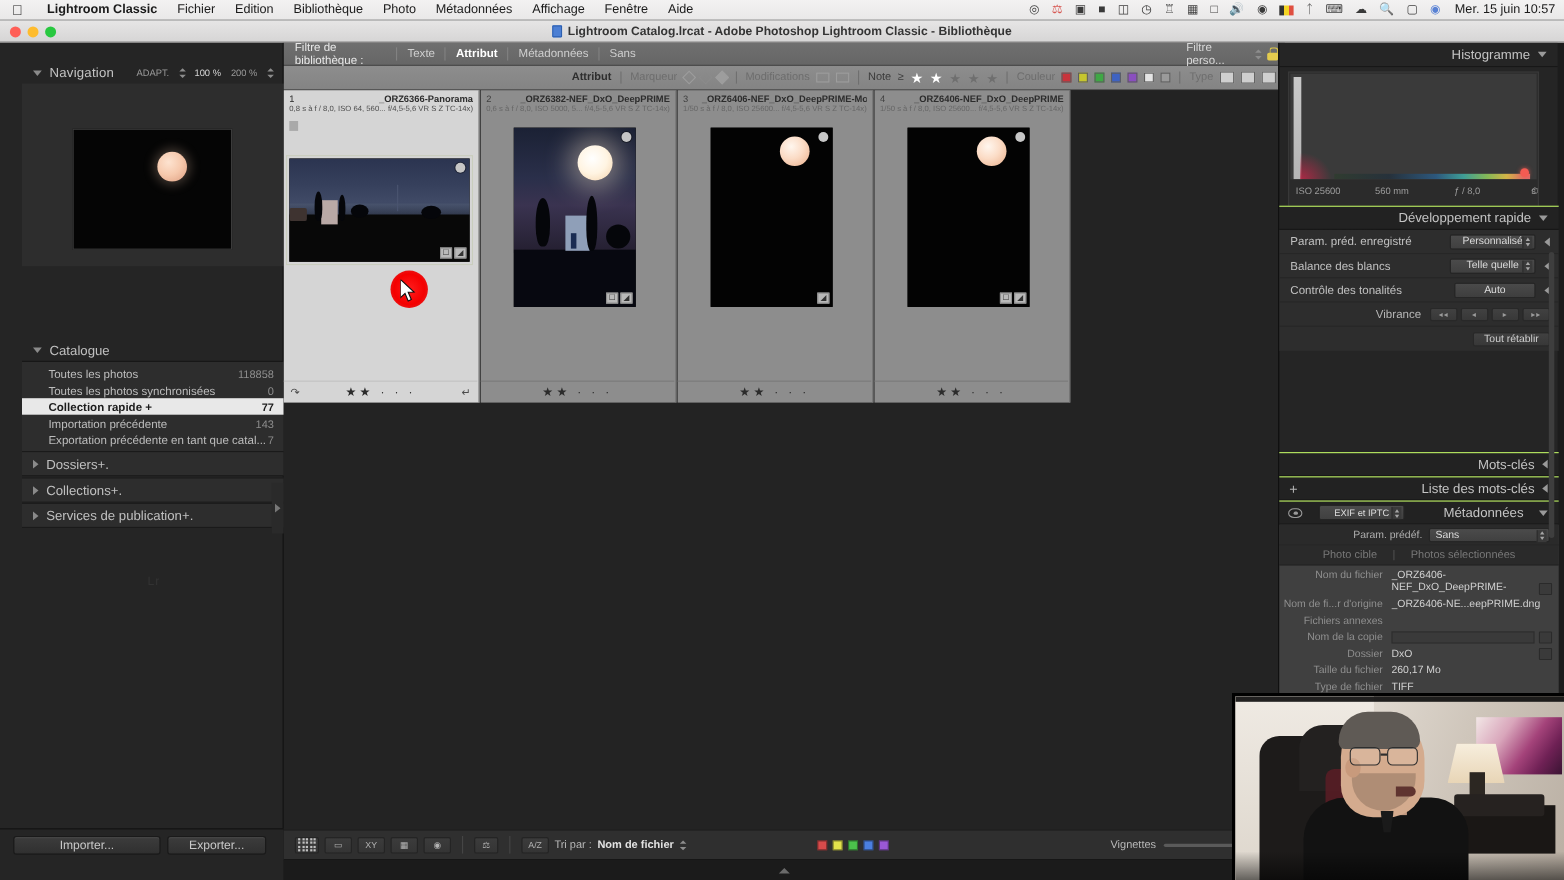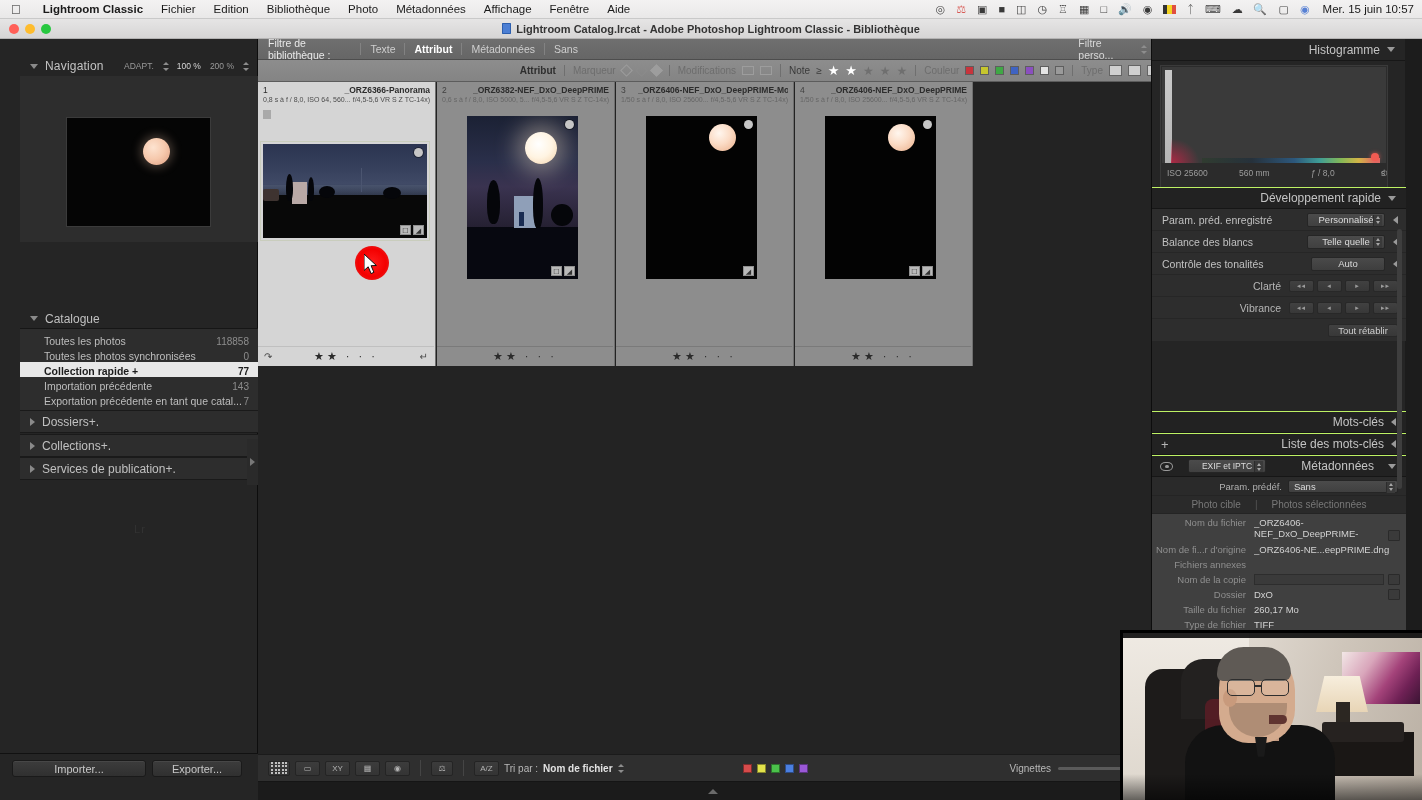--- a/index.html
+++ b/index.html
@@ -125,21 +125,21 @@
     border: 1px solid #1a1a1a; border-radius: 3px;
     color: #c8c8c8; font-size: 11px;
     display: flex; align-items: center; justify-content: center;
     box-shadow: inset 0 1px 0 rgba(255,255,255,.06);
   }
   .btn-import { position:absolute; left:12px; top:6px; width:134px; height:17px; }
   .btn-export { position:absolute; left:152px; top:6px; width:90px; height:17px; }
 
   
   .rightpanel {
-    position:absolute; right:17px; top:0; width:254px; height:761px;
+    position:absolute; right:6px; top:0; width:254px; height:761px;
     background:#252525; border-left:1px solid #0d0d0d;
   }
   .rp-head {
     height: 22px; display:flex; align-items:center; justify-content:flex-end;
     font-size:12px; color:#c4c4c4; padding-right:10px; gap:7px;
     border-bottom:1px solid #171717;
   }
   .caret-d { width:0;height:0;border-left:4.5px solid transparent;border-right:4.5px solid transparent;border-top:5px solid #9a9a9a; }
   .caret-l { width:0;height:0;border-top:4.5px solid transparent;border-bottom:4.5px solid transparent;border-right:5px solid #9a9a9a; }
   .histo {
@@ -844,29 +844,20 @@
             </span>
             <span class="caret-l" style="margin-left:8px;"></span>
           </div>
           <div class="qd-row">
             <span class="lbl">Contrôle des tonalités</span>
             <span class="lbl r"></span>
             <span class="autobtn">Auto</span>
             <span class="caret-l" style="margin-left:8px;"></span>
           </div>
           <div class="qd-row">
-            <span class="lbl r">Clarté</span>
-            <span class="steps">
-              <span class="stepbtn">◂◂</span>
-              <span class="stepbtn">◂</span>
-              <span class="stepbtn">▸</span>
-              <span class="stepbtn">▸▸</span>
-            </span>
-          </div>
-          <div class="qd-row">
             <span class="lbl r">Vibrance</span>
             <span class="steps">
               <span class="stepbtn">◂◂</span>
               <span class="stepbtn">◂</span>
               <span class="stepbtn">▸</span>
               <span class="stepbtn">▸▸</span>
             </span>
           </div>
           <div class="qd-row" style="border-bottom:none;">
             <span class="resetbtn">Tout rétablir</span>

